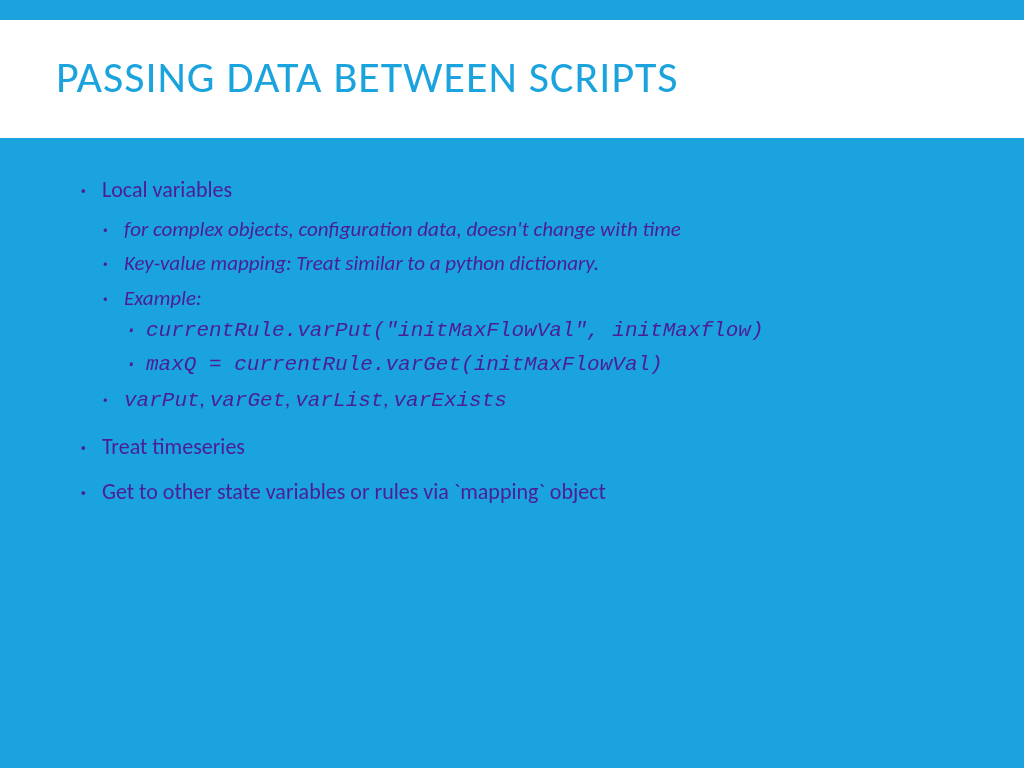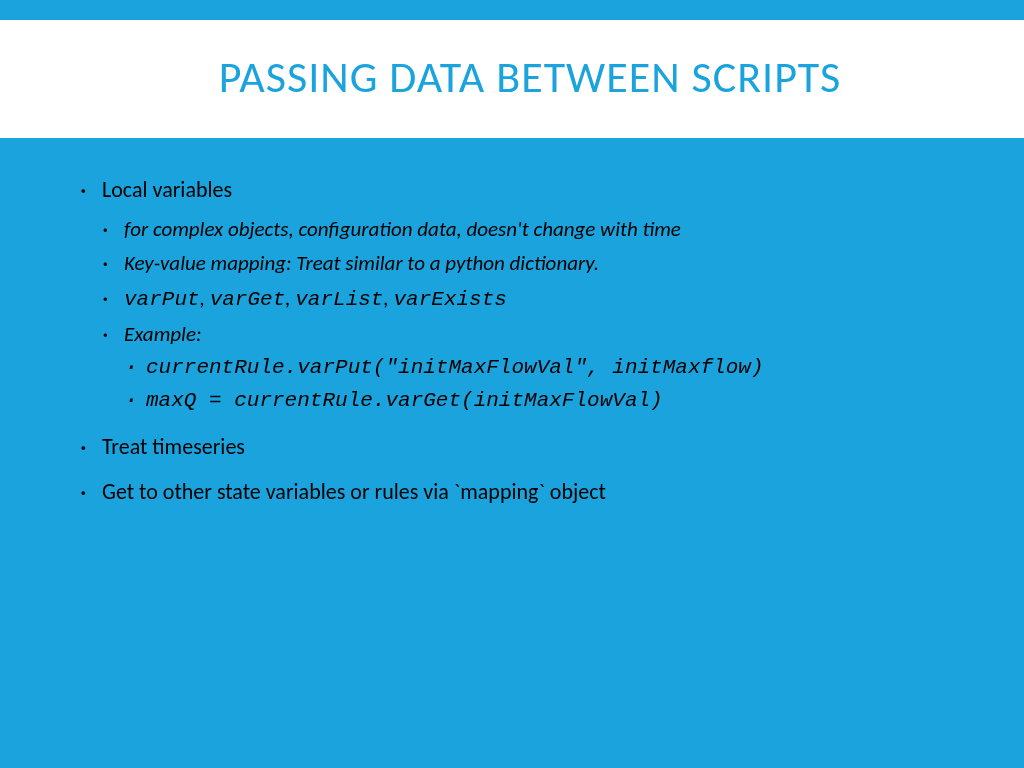--- a/index.html
+++ b/index.html
@@ -10,31 +10,30 @@
     font-family: "Segoe UI Light", "Segoe UI", Calibri, sans-serif;
     overflow: hidden;
   }
   .top-strip {
     height: 20px;
     background: #1aa3dd;
   }
   .title-band {
     background: #ffffff;
     padding: 30px 20px 34px 56px;
-    text-align: center;
   }
   .title {
     color: #1aa3dd;
     font-size: 44px;
     font-weight: 300;
     letter-spacing: 1px;
   }
   .content {
     padding: 36px 60px 0 80px;
-    color: #000000;
+    color: #4c1d95;
     font-size: 22px;
     font-weight: 300;
     line-height: 1.45;
   }
   ul { list-style: none; }
   li { position: relative; }
 
   .lvl1 > li { padding-left: 22px; margin-bottom: 6px; }
   .lvl1 > li::before {
     content: "·";
@@ -82,28 +81,28 @@
 
 <div class="content">
   <ul class="lvl1">
 
     <li>
       <span>Local variables</span>
       <ul class="lvl2">
         <li>for complex objects, configuration data, doesn't change with time</li>
         <li>Key-value mapping: Treat similar to a python dictionary.</li>
         <li>
-          <span class="mono">varPut</span><span>, </span><span class="mono">varGet</span><span>, </span><span class="mono">varList</span><span>, </span><span class="mono">varExists</span>
-        </li>
-        <li>
           <span>Example:</span>
           <ul class="lvl3">
             <li class="mono">currentRule.varPut("initMaxFlowVal", initMaxflow)</li>
             <li class="mono">maxQ = currentRule.varGet(initMaxFlowVal)</li>
           </ul>
+        </li>
+        <li>
+          <span class="mono">varPut</span><span>, </span><span class="mono">varGet</span><span>, </span><span class="mono">varList</span><span>, </span><span class="mono">varExists</span>
         </li>
       </ul>
     </li>
 
     <li class="gap-above">
       <span>Treat timeseries</span>
     </li>
 
     <li class="gap-above">Get to other state variables or rules via `mapping` object</li>
 

